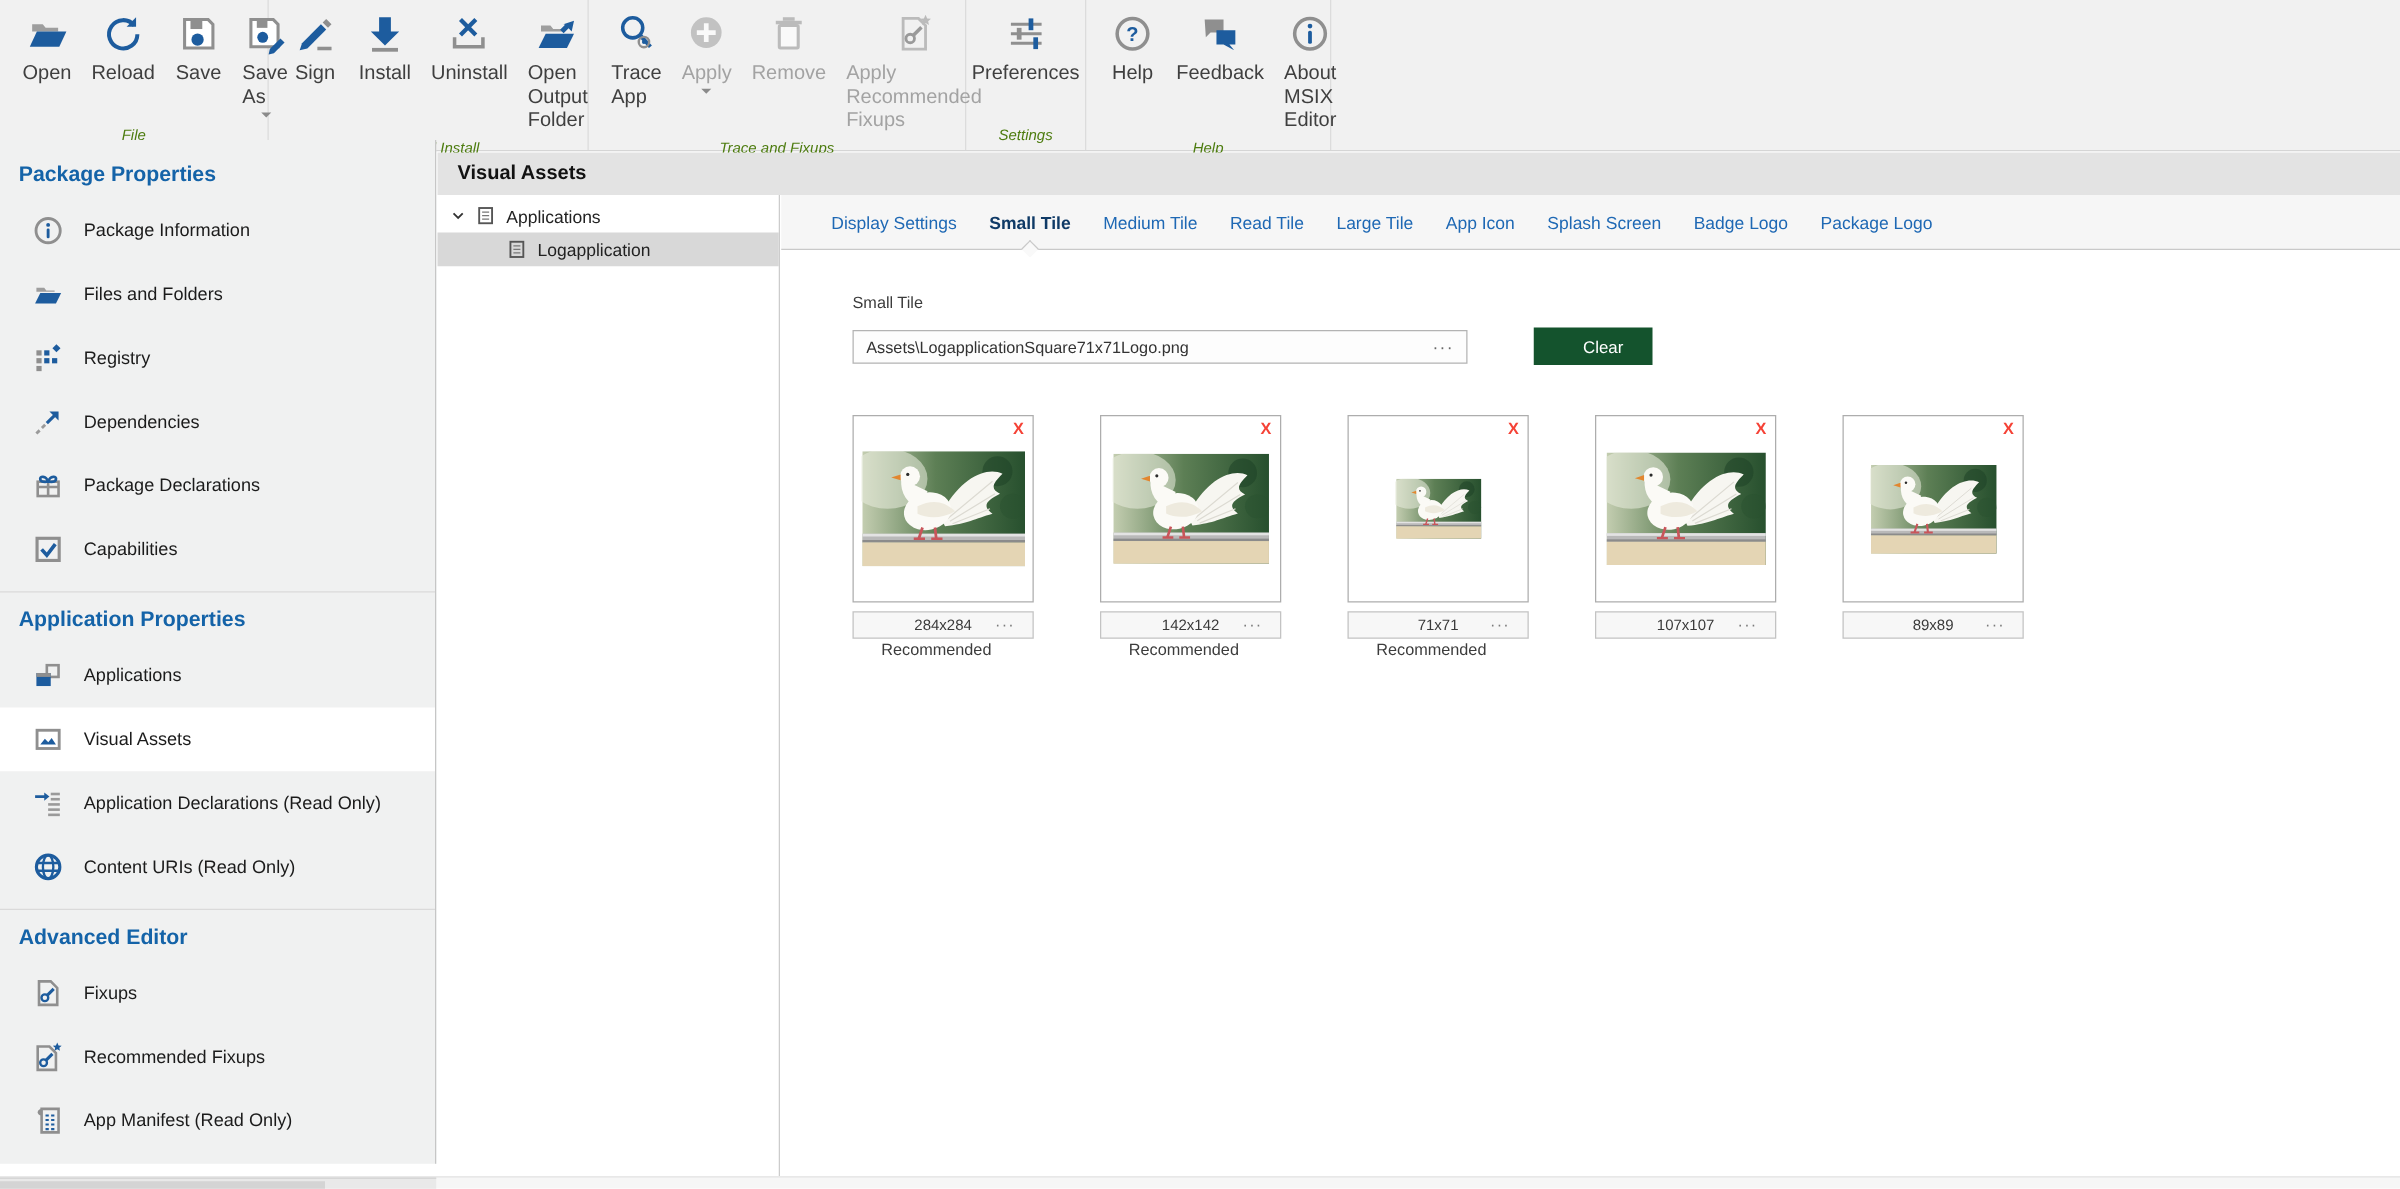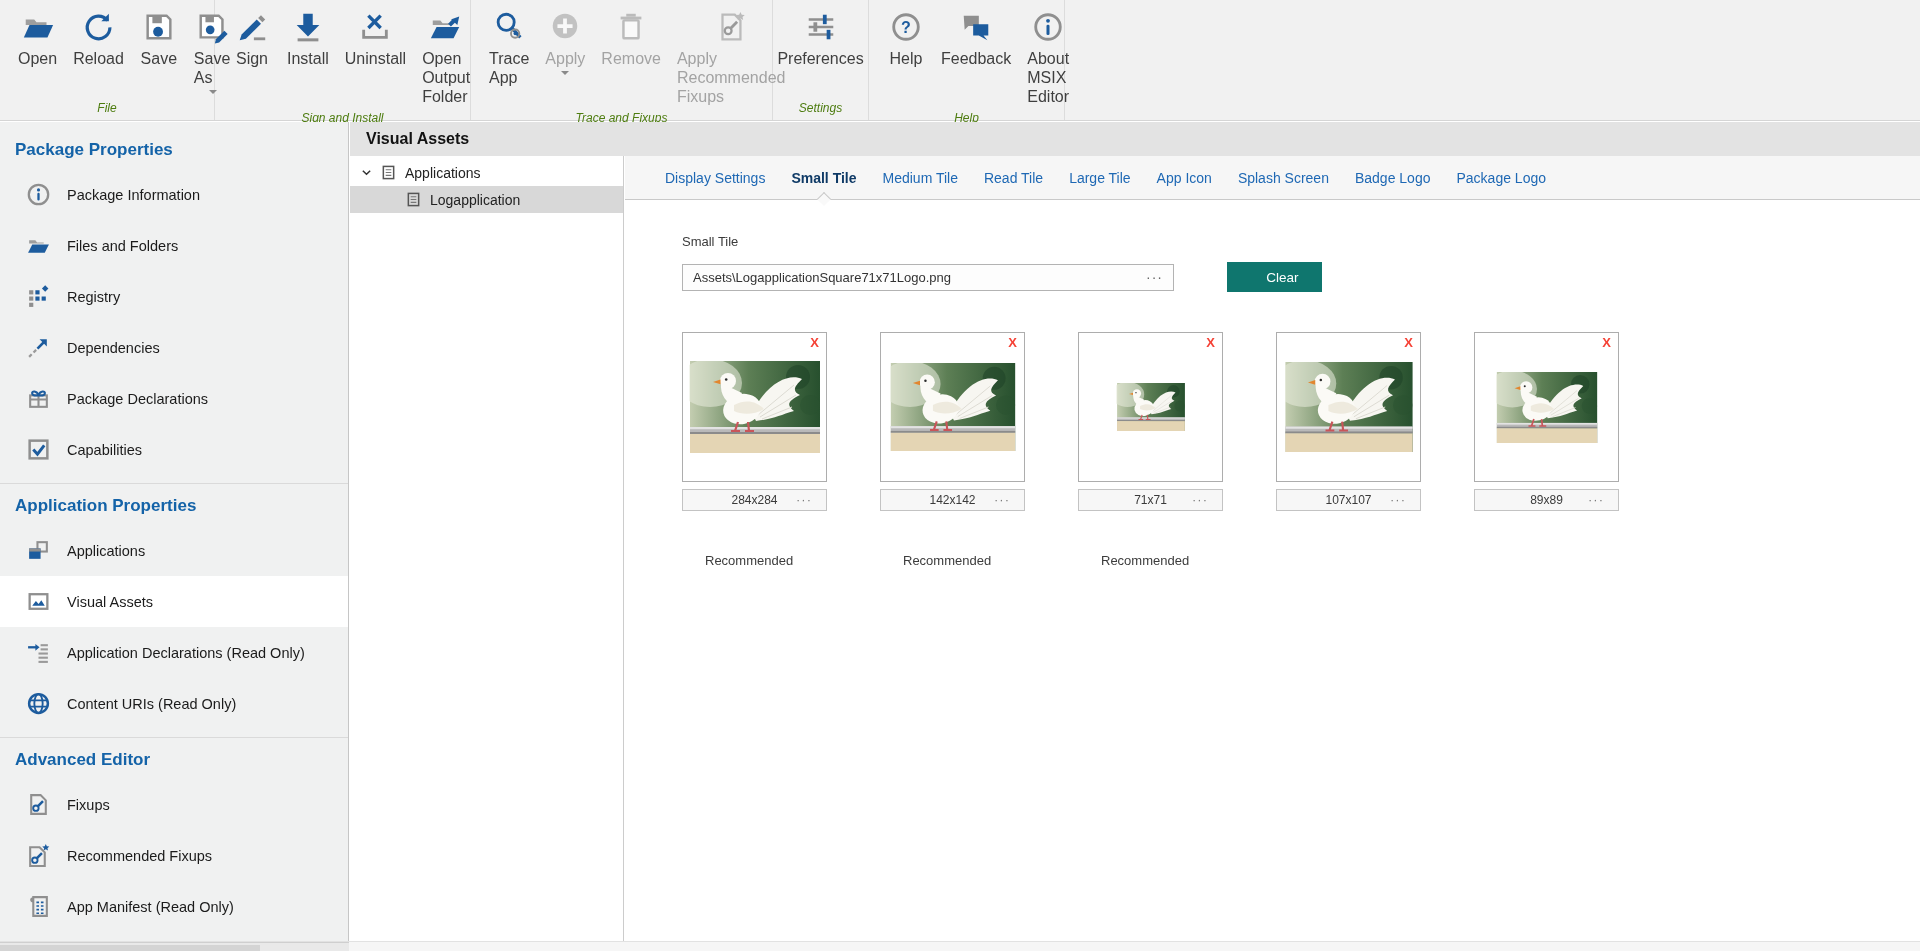--- a/index.html
+++ b/index.html
@@ -16,21 +16,21 @@
   .rbtn { display:flex; flex-direction:column; align-items:center; padding:2px 8px; cursor:default; }
   .rbtn .ricon { width:38px; height:38px; display:flex; align-items:center; justify-content:center; }
   .rbtn .rlabel { font-size:16px; color:#3f3f3f; text-align:left; line-height:1.2; margin-top:3px; max-width:118px; }
   .rbtn.wide .rlabel { max-width:96px; }
   .rbtn.disabled .rlabel { color:#a3a3a3; }
   .rbtn.disabled .ricon svg { filter:grayscale(1) opacity(.55); }
   .chev { width:0; height:0; border-left:4px solid transparent; border-right:4px solid transparent;
     border-top:4px solid #8a8a8a; margin-top:3px; }
 
   
-  .sidebar { position:absolute; left:0; top:122px; width:349px; height:819px;
+  .sidebar { position:absolute; left:0; top:112px; width:349px; height:819px;
     background:#f0f1f1; border-right:1px solid #c6c6c6; padding-top:8px; }
   .side-heading { font-size:17px; font-weight:bold; color:#1463a8; padding:10px 0 9px 15px; }
   .side-item { height:51px; display:flex; align-items:center; padding-left:25px; cursor:pointer; }
   .side-item.selected { background:#ffffff; }
   .side-item .sicon { width:26px; height:26px; display:flex; align-items:center; justify-content:center; }
   .side-item .slabel { font-size:14.5px; color:#1b1b1b; margin-left:16px; white-space:nowrap; }
   .side-sep { height:1px; background:#dadada; margin:8px 0 2px 0; }
 
   
   .bottom-strip { position:absolute; left:0; bottom:0; width:1920px; height:10px;
@@ -65,34 +65,34 @@
     background:#f9f9f9; border-left:1px solid #c9c9c9; border-top:1px solid #c9c9c9;
     transform:translateX(-50%) rotate(45deg); z-index:3; }
 
   .panel { padding:34px 0 0 57px; }
   .field-label { font-size:13px; color:#3b3b3b; }
   .field-row { display:flex; align-items:center; margin-top:13px; }
   .path-field { width:492px; height:27px; border:1px solid #b3b3b3; background:#fdfdfd;
     display:flex; align-items:center; padding:0 10px; }
   .path-field .pval { flex:1; font-size:13px; color:#333; white-space:nowrap; overflow:hidden; }
   .path-field .dots { font-size:14px; color:#666; letter-spacing:1px; cursor:pointer; line-height:10px; }
-  .clear-btn { margin-left:53px; width:95px; height:30px; background:#0f766e; color:#fff;
+  .clear-btn { margin-left:53px; width:95px; height:30px; background:#14532d; color:#fff;
     font-size:13.5px; display:flex; align-items:center; justify-content:center; cursor:pointer;
     border:none; font-family:inherit;padding-left:16px; }
 
   .tiles-row { display:flex; margin-top:40px; }
   .tile { width:145px; margin-right:53px; }
   .tile-card { width:145px; height:150px; background:#fff; border:1px solid #adadad; position:relative;
     display:flex; align-items:center; justify-content:center; }
   .tile-x { position:absolute; top:2px; right:7px; font-size:13px; font-weight:600; color:#f54236; cursor:pointer; }
   .size-box { margin-top:7px; width:145px; height:22px; border:1px solid #c3c3c3; background:#f7f7f7;
     position:relative; display:flex; align-items:center; justify-content:center; }
   .size-box .stext { font-size:12px; color:#3a3a3a; }
   .size-box .dots { position:absolute; right:14px; top:2px; font-size:13px; color:#7a7a7a; letter-spacing:1px; cursor:pointer; }
-  .recommended-row { display:flex; margin-top:40px; }
+  .recommended-row { display:flex; }
   .rec-slot { width:145px; margin-right:53px; }
   .rec-label { font-size:13px; color:#3c3c3c; padding-left:23px; white-space:nowrap; }
 
   .dove { display:block; }
   svg { display:block; }
   .hidden-defs { position:absolute; width:0; height:0; overflow:hidden; }
 </style>
 </head>
 <body>
 

